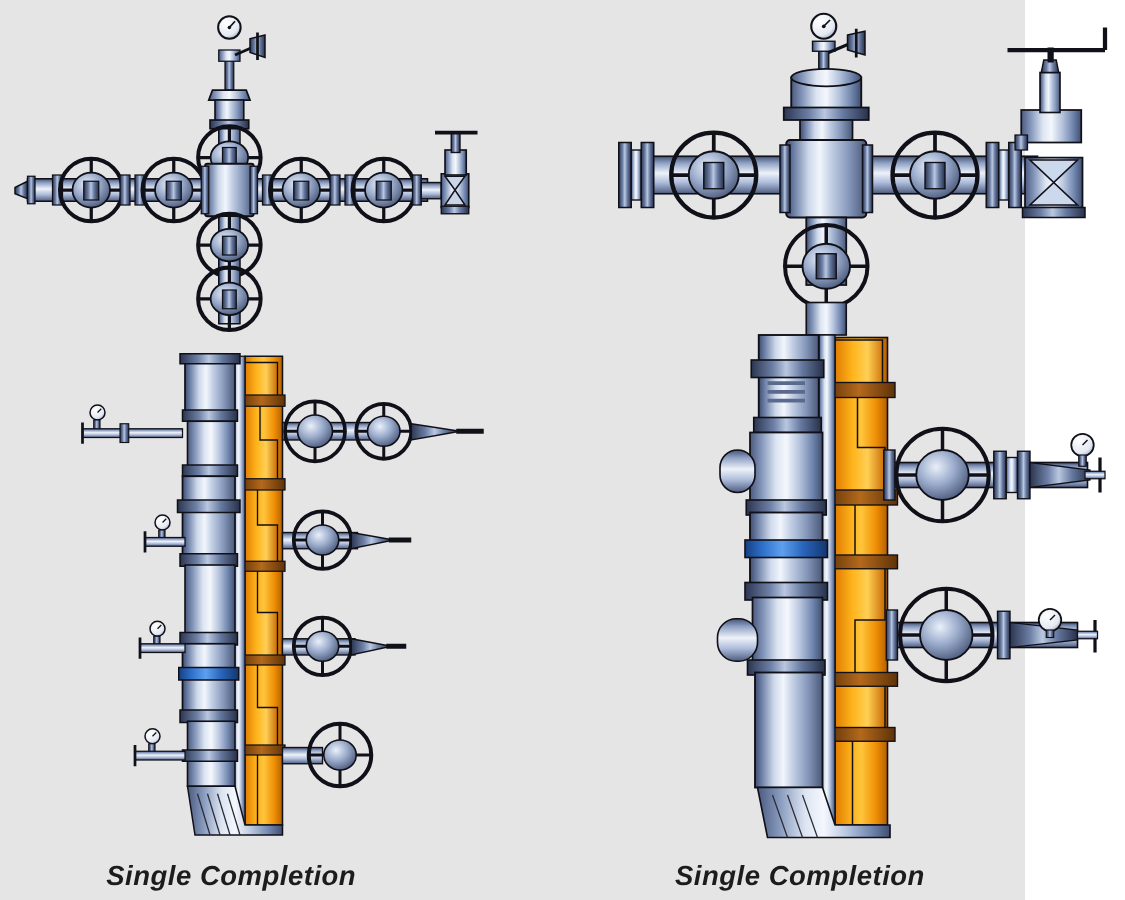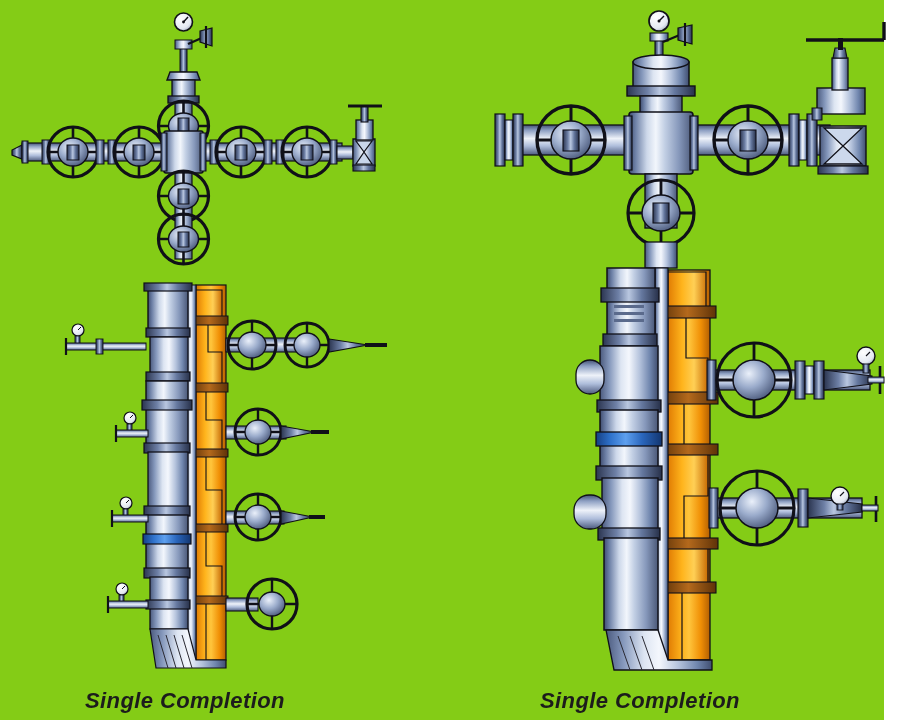--- a/index.html
+++ b/index.html
@@ -1,19 +1,19 @@
 <!DOCTYPE html>
 <html><head>
 <meta charset="utf-8">
 <title>Wellhead Diagram</title>
 <style>
   html,body{margin:0;padding:0;background:#ffffff;}
   body{width:900px;height:720px;overflow:hidden;
        font-family:"Liberation Sans","DejaVu Sans",sans-serif;}
-  #canvas{position:relative;width:884px;height:720px;background:#84cc16;}
+  #canvas{position:relative;width:820px;height:720px;background:#e5e5e5;}
   svg{display:block;}
   .caption{
     position:absolute;
     font-family:"Liberation Sans","DejaVu Sans",sans-serif;
     font-style:italic;font-weight:bold;font-size:22px;
     color:#1c1c1c;letter-spacing:.4px;white-space:nowrap;
   }
   #caption-left{left:85px;top:688px;}
   #caption-right{left:540px;top:688px;}
 </style>

